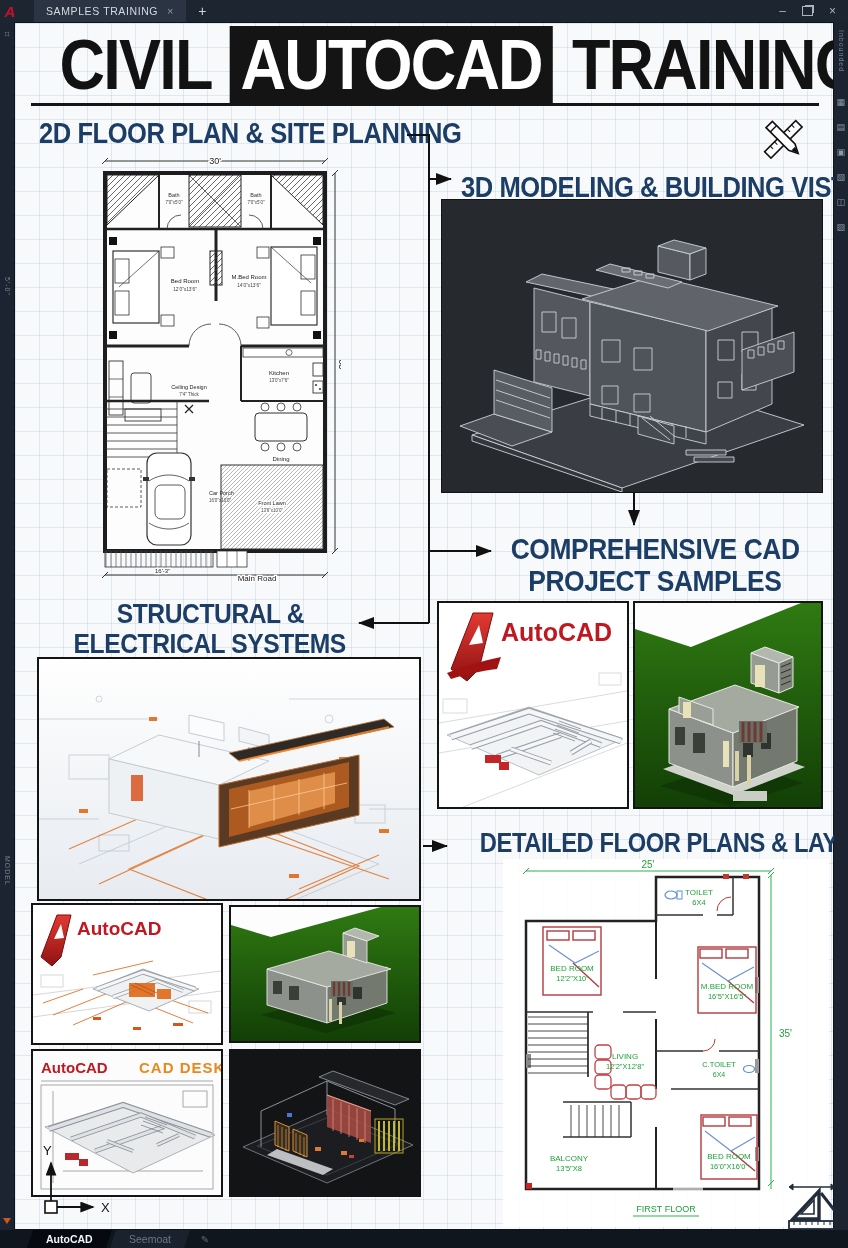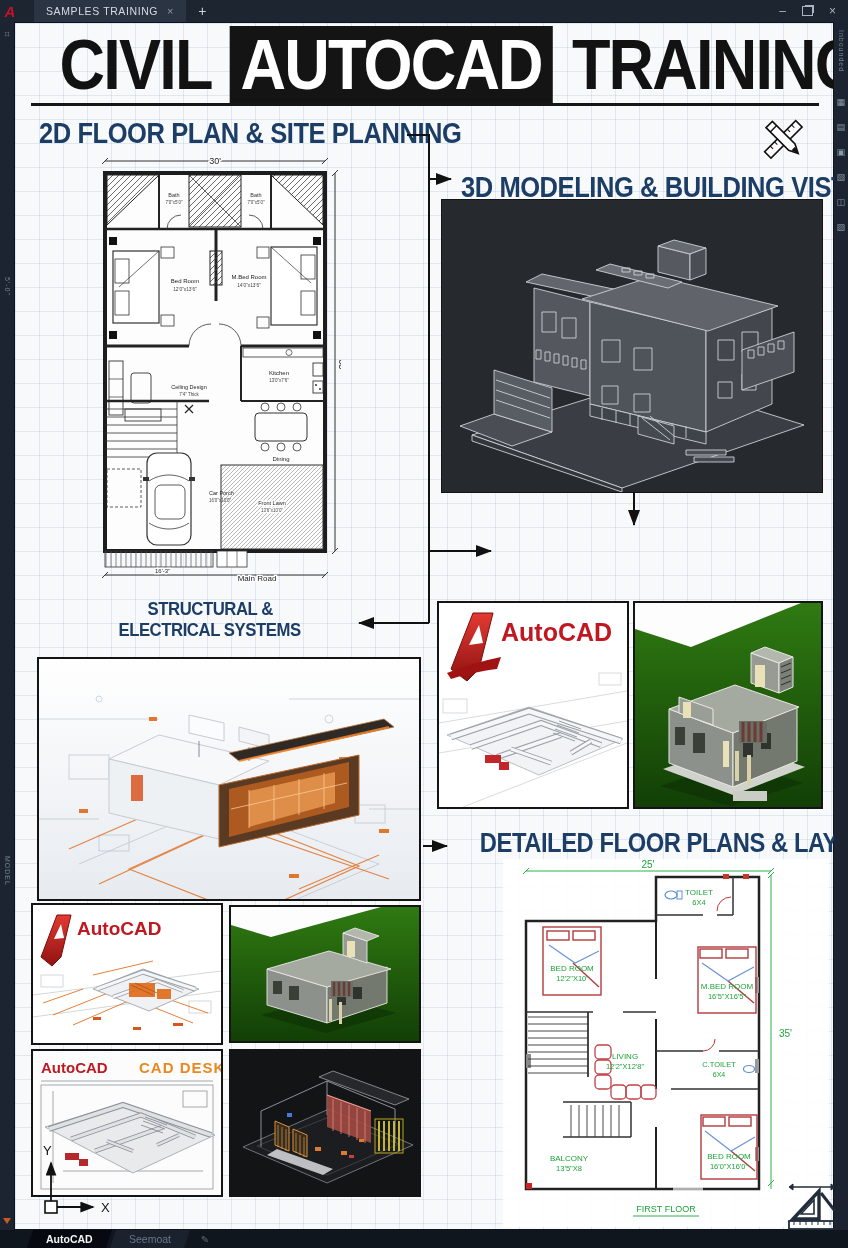--- a/index.html
+++ b/index.html
@@ -93,21 +93,24 @@
 
     <div class="title"><span class="squeeze"><span>CIVIL</span>
       <span class="hl">AUTOCAD</span>
       <span>TRAINING</span></span></div>
     <div class="title-rule"></div>
 
     <div class="sec" style="left:24px;top:94px;font-size:29px;">
       <span class="cx">2D FLOOR PLAN &amp; SITE PLANNING</span></div>
     <div class="sec" style="left:446px;top:148px;font-size:29px;">
       <span class="cx">3D MODELING &amp; BUILDING VISTA</span></div>
-    <div class="sec center" style="left:30px;top:576px;width:330px;font-size:19px;">
+    <div class="sec center" style="left:470px;top:510px;width:340px;font-size:30px;">
+      <span class="cxc">COMPREHENSIVE CAD</span><br>
+      <span class="cxc">PROJECT SAMPLES</span></div>
+    <div class="sec center" style="left:30px;top:576px;width:330px;font-size:28px;">
       <span class="cxc">STRUCTURAL &amp;</span><br>
       <span class="cxc">ELECTRICAL SYSTEMS</span></div>
     <div class="sec center" style="left:436px;top:806px;width:384px;font-size:27px;">
       <span class="cxc">DETAILED FLOOR PLANS &amp; LAYOUTS</span></div>
 
     <svg style="position:absolute;left:74px;top:128px;" width="252" height="432" viewBox="0 0 252 432">
       <defs>
         <pattern id="hatch" width="6" height="6" patternUnits="userSpaceOnUse">
             <path d="M0,6 L6,0" stroke="#444" stroke-width=".8"></path>
           </pattern>

